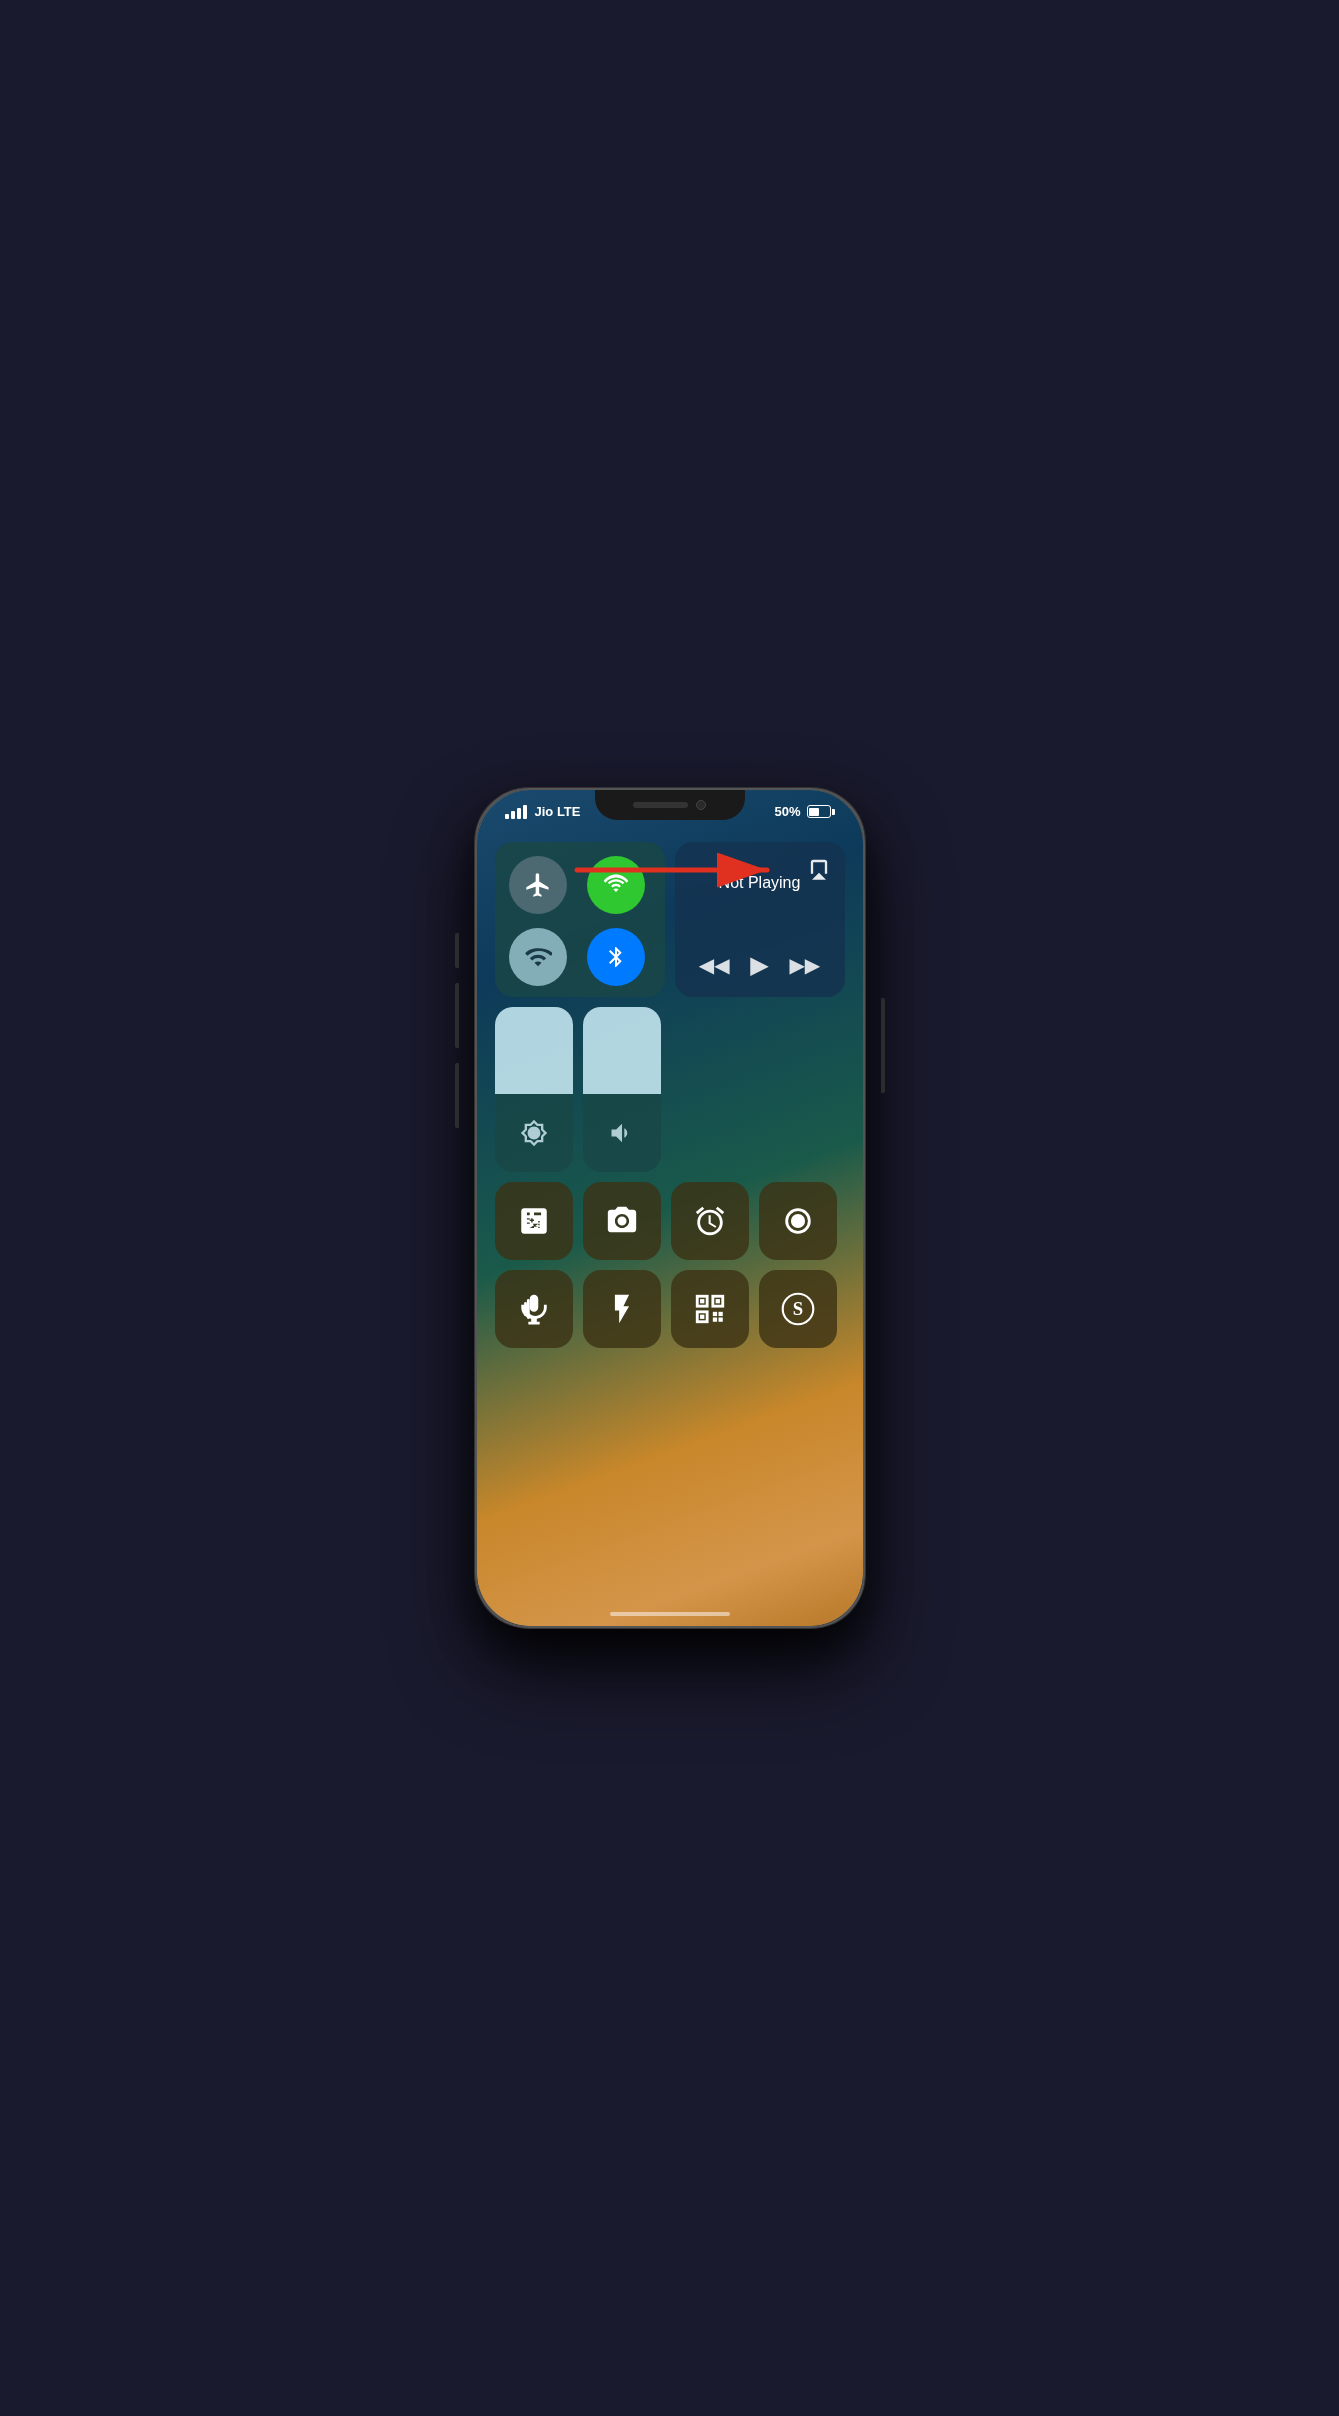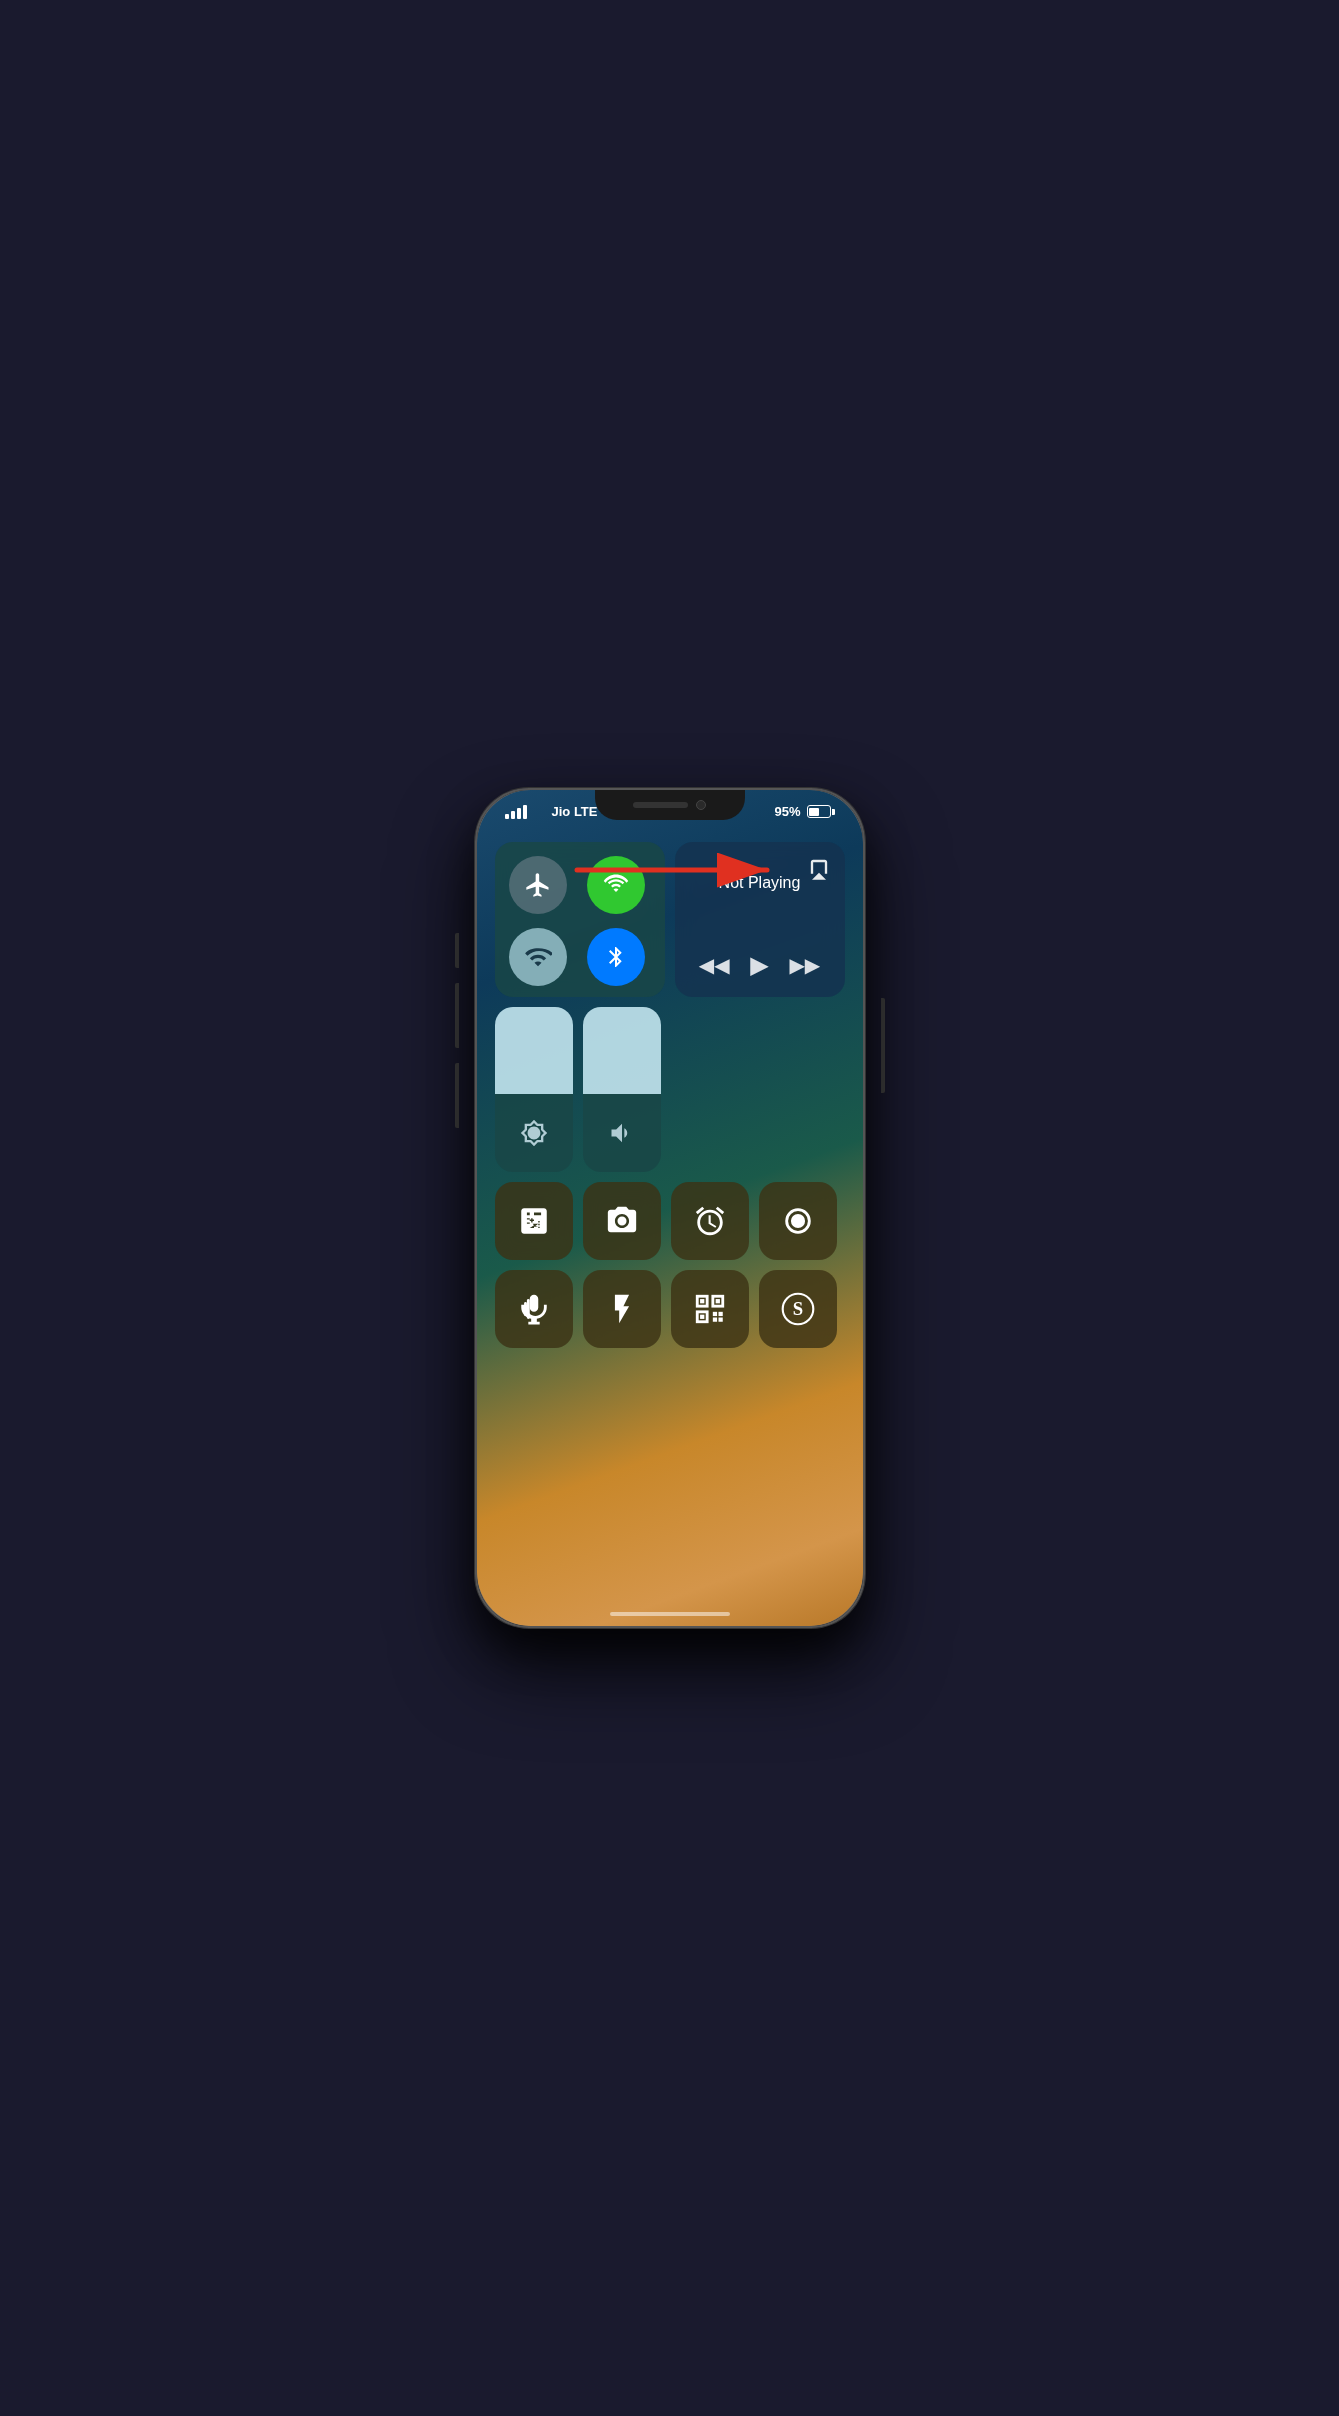--- a/index.html
+++ b/index.html
@@ -126,21 +126,21 @@
       align-items: center;
       justify-content: space-between;
       z-index: 50;
       color: white;
       font-size: 13px;
       font-weight: 600;
     }
     .status-left {
       display: flex;
       align-items: center;
-      gap: 21px;
+      gap: 4px;
     }
     .signal-bars {
       display: flex;
       align-items: flex-end;
       gap: 2px;
     }
     .signal-bar {
       background: white;
       border-radius: 1px;
       width: 4px;
@@ -445,21 +445,21 @@
         <div class="status-left">
           <div class="signal-bars">
             <div class="signal-bar"></div>
             <div class="signal-bar"></div>
             <div class="signal-bar"></div>
             <div class="signal-bar"></div>
           </div>
           <span class="carrier-text">Jio LTE</span>
         </div>
         <div class="status-right">
-          <span class="battery-percentage">95%</span>
+          <span class="battery-percentage">50%</span>
           <div class="battery-icon">
             <div class="battery-body">
               <div class="battery-fill"></div>
             </div>
             <div class="battery-tip"></div>
           </div>
         </div>
       </div>
 
       <div class="arrow-annotation">

